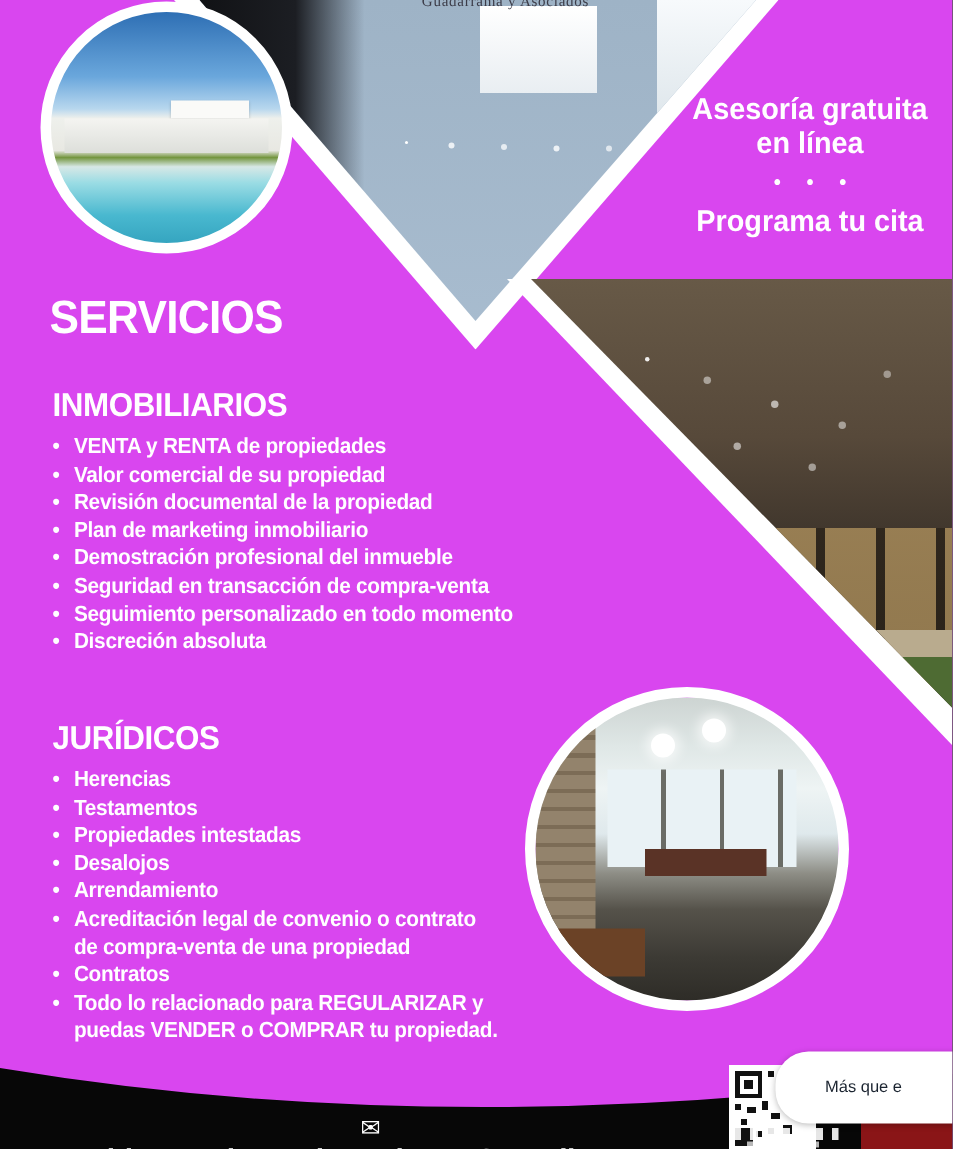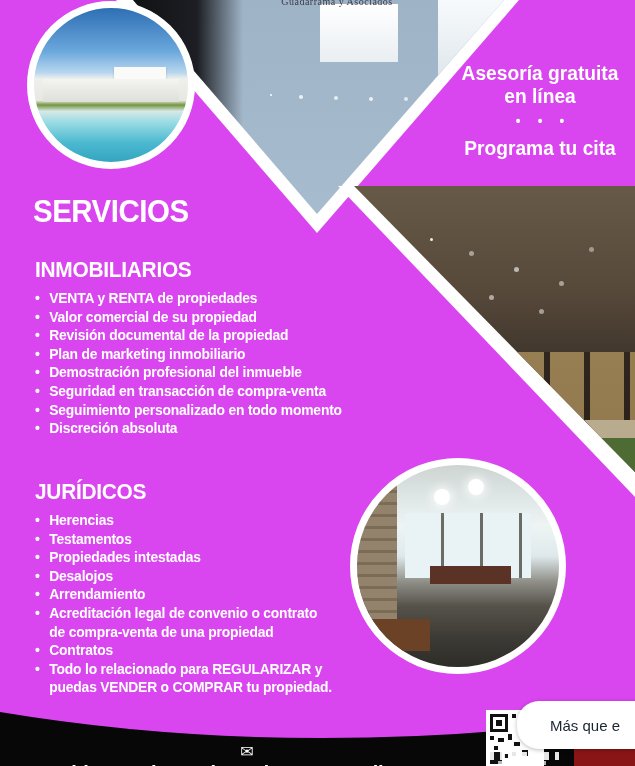--- a/index.html
+++ b/index.html
@@ -82,21 +82,21 @@
   .email-icon{font-size:16px;vertical-align:1px;margin-right:6px;}
   .email-text{font-size:20px;font-weight:bold;letter-spacing:-.3px;}
   .corner-red{left:574px;top:748px;width:61px;height:18px;background:#8a1517;z-index:5;}
   .qr{left:486px;top:710px;z-index:6;}
   .qr-noise{left:489px;top:752px;width:70px;height:8px;z-index:7;opacity:.9;
     background:repeating-linear-gradient(90deg,#fff 0 5px,transparent 5px 11px);}
   .qr-noise2{left:498px;top:761px;width:48px;height:4px;z-index:7;opacity:.7;
     background:repeating-linear-gradient(90deg,#fff 0 4px,transparent 4px 9px);}
   .bubble{left:517px;top:701px;width:140px;height:48px;background:#fff;border-radius:22px;
     z-index:8;display:flex;align-items:center;box-shadow:0 1px 4px #0004;}
-  .bubble-text{margin-left:33px;color:#1b2430;font-size:15px;}
+  .bubble-text{margin-left:33px;color:#1b2430;font-size:11px;}
 </style>
 </head>
 <body>
 
 <div id="canvas">
 
   <div class="abs tri-white"></div>
   <div class="abs tri-photo">
     <div class="abs tri-darkwall"></div>
     <div class="abs tri-window1"></div>

